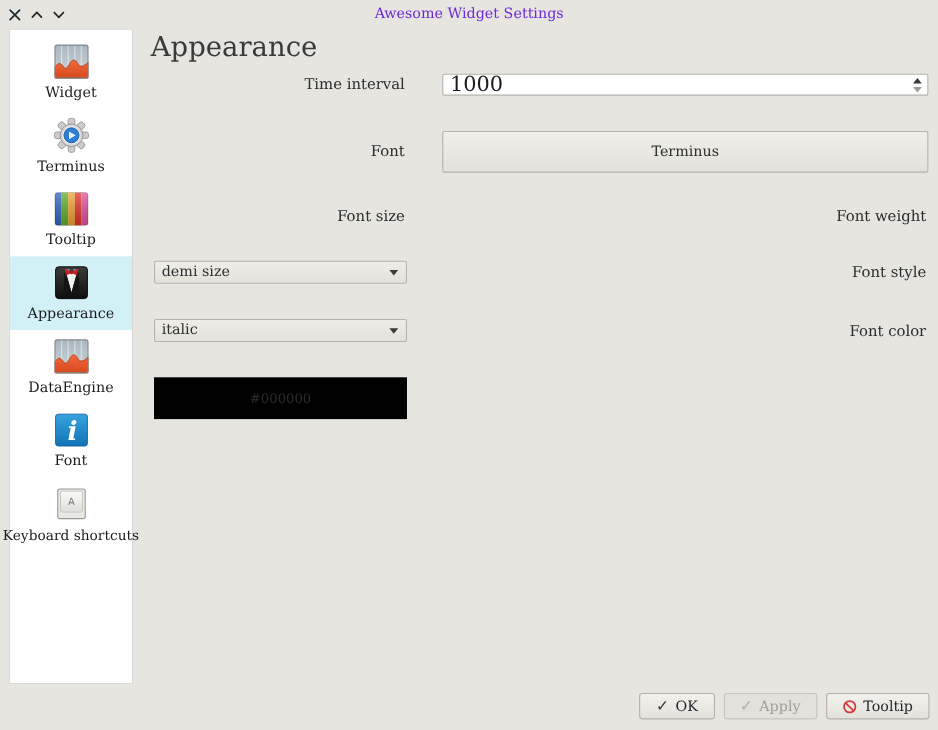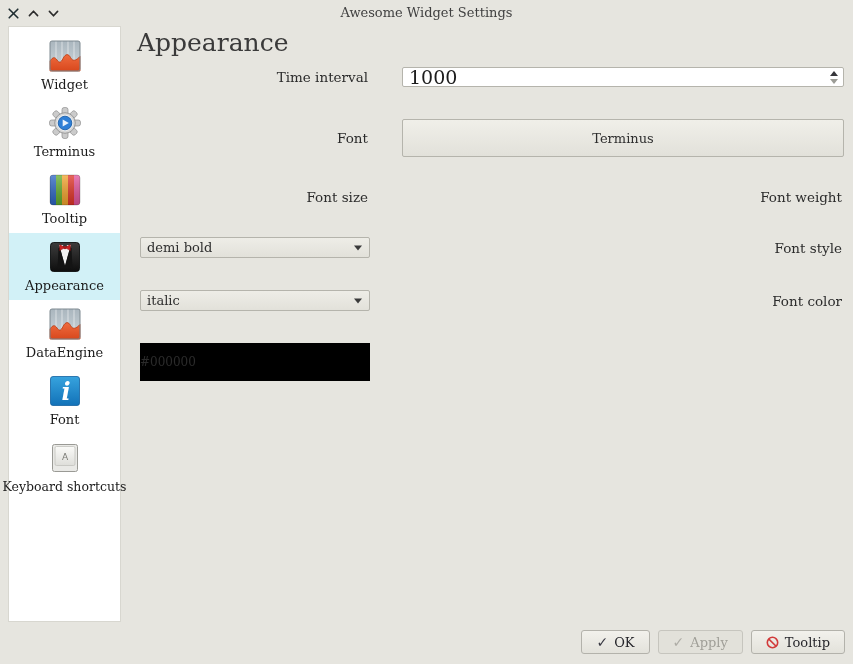--- a/index.html
+++ b/index.html
@@ -6,21 +6,21 @@
   body{
     width:853px;height:664px;position:relative;overflow:hidden;
     background:#e6e5df;
     font-family:"DejaVu Serif","Liberation Serif",serif;
     color:#1f1f1f;
   }
   
   .titlebar{position:absolute;top:0;left:0;right:0;height:26px;}
   .win-controls{position:absolute;left:7px;top:0;height:26px;display:flex;align-items:center;gap:7px;}
   .win-btn{width:13px;height:13px;display:block;cursor:default;}
-  .win-title{position:absolute;left:0;right:0;top:0;line-height:25px;text-align:center;font-size:13px;color:#404040;}
+  .win-title{position:absolute;left:0;right:0;top:0;line-height:25px;text-align:center;font-size:13px;color:#6d28d9;}
   
   .sidebar{
     position:absolute;left:8px;top:26px;width:113px;height:596px;
     background:#ffffff;border:1px solid #d8d7d0;box-sizing:border-box;
     padding-top:5px;
     text-align:center;
   }
   .side-item{height:67px;display:flex;flex-direction:column;align-items:center;padding-top:8px;box-sizing:border-box;cursor:default;}
   .side-item.selected{background:#d2f1f7;}
   .side-icon{width:32px;height:32px;flex:0 0 32px;}
@@ -50,21 +50,21 @@
     font-size:13px;color:#2e2e2e;cursor:default;
   }
   .combo{
     background:linear-gradient(#eeede7,#e2e1da);
     border:1px solid #b5b4ac;
     display:flex;align-items:center;
     font-size:13px;color:#2e2e2e;padding-left:6px;cursor:default;
   }
   .caret{position:absolute;right:7px;top:50%;transform:translateY(-50%);
     width:0;height:0;border-left:4px solid transparent;border-right:4px solid transparent;border-top:5px solid #3a3a3a;}
-  .color-btn{background:#000000;display:flex;align-items:center;justify-content:flex-start;
+  .color-btn{background:#000000;display:flex;align-items:center;justify-content:center;
     font-size:12px;color:#2b2b2b;cursor:default;border-radius:0;}
   
   .footer{position:absolute;right:8px;bottom:10px;display:flex;gap:8px;}
   .fbtn{
     height:24px;box-sizing:border-box;display:inline-flex;align-items:center;gap:6px;
     padding:0 14px;border:1px solid #b3b2ab;border-radius:3px;
     background:linear-gradient(#f2f1ec,#e3e2db);
     font-family:inherit;font-size:13px;color:#26262b;cursor:default;
   }
   .fbtn .check{font-family:"DejaVu Sans","Liberation Sans",sans-serif;font-size:14px;color:#3a3a44;}
@@ -252,21 +252,21 @@
 
   <div class="f-label">Font</div>
   <div class="ctl gray-btn h22">
     <span>Terminus</span>
   </div>
 
   <div class="f-label">Font size</div>
 
   <div class="f-label">Font weight</div>
   <div class="ctl combo h21">
-    <span>demi bold</span>
+    <span>demi size</span>
     <div class="caret"></div>
   </div>
 
   <div class="f-label">Font style</div>
   <div class="ctl combo h21">
     <span>italic</span>
     <div class="caret"></div>
   </div>
 
   <div class="f-label">Font color</div>

